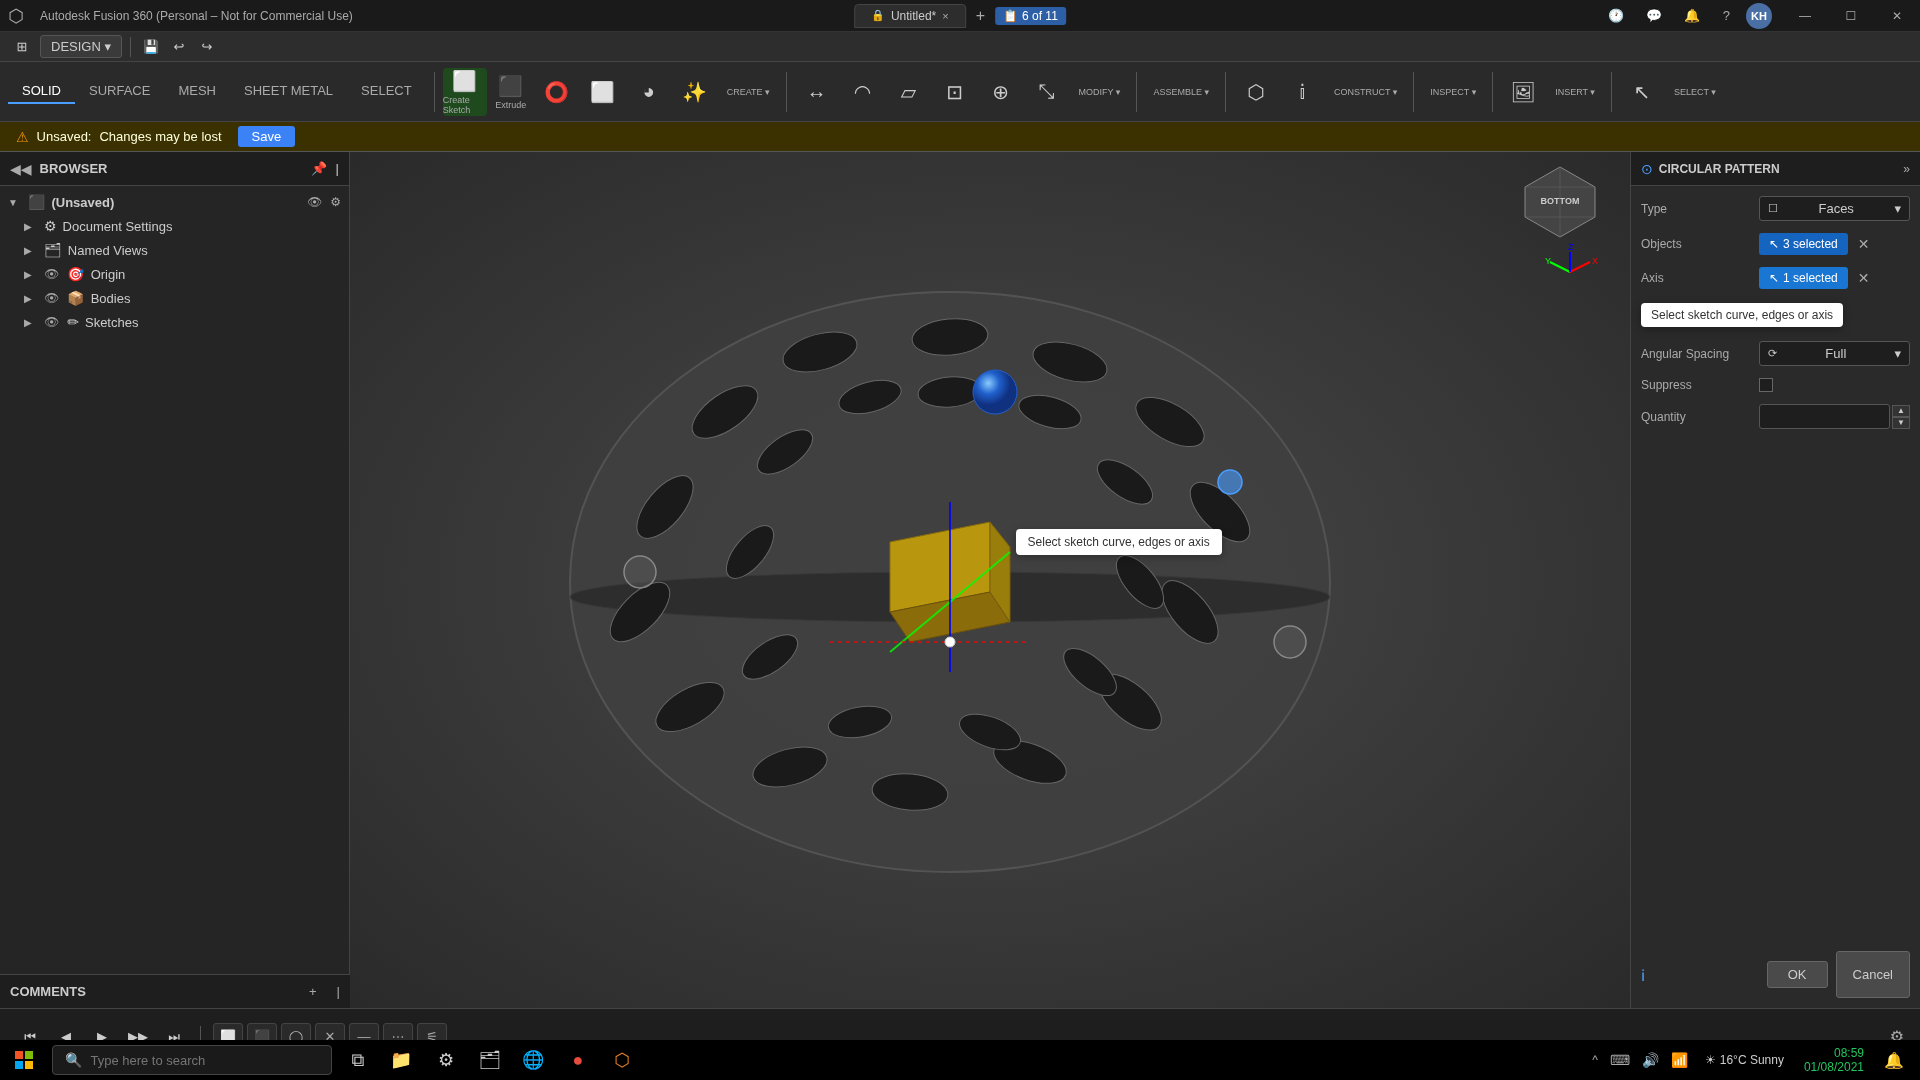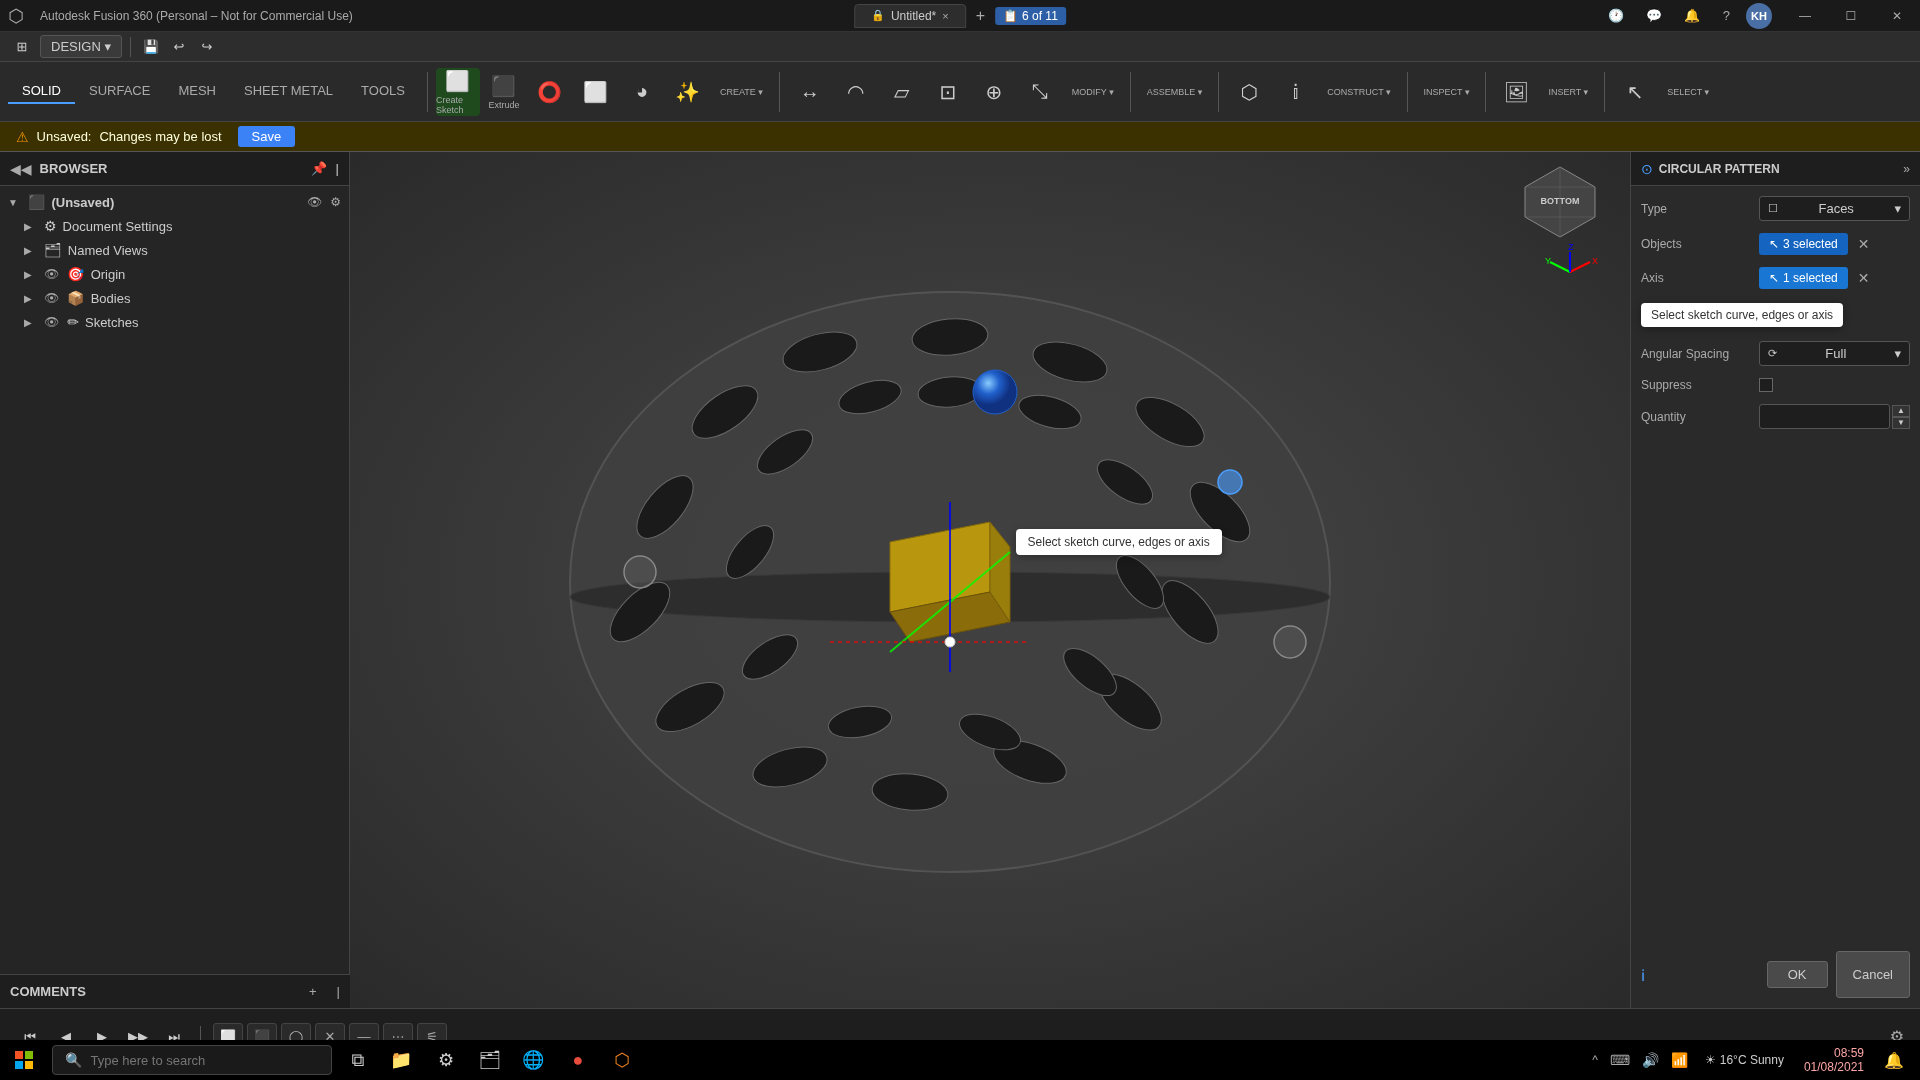--- a/index.html
+++ b/index.html
@@ -253,21 +253,21 @@
     }
     #taskbar .search-bar input {
       background: none; border: none; color: #ccc; font-size: 13px;
       outline: none; flex: 1;
     }
     #taskbar .search-icon { color: #aaa; font-size: 14px; }
     .task-icon { width: 44px; height: 40px; display: flex; align-items: center; justify-content: center; cursor: pointer; }
     .task-icon img, .task-icon span { font-size: 18px; }
     .taskbar-right { display: flex; align-items: center; margin-left: auto; gap: 4px; padding-right: 8px; }
     .taskbar-right .weather { display: flex; align-items: center; gap: 4px; font-size: 12px; color: #ccc; padding: 0 8px; }
-    .taskbar-right .clock { font-size: 12px; color: #fca5a5; text-align: right; padding: 0 8px; }
+    .taskbar-right .clock { font-size: 12px; color: #22c55e; text-align: right; padding: 0 8px; }
     .taskbar-right .notif-btn { width: 36px; height: 40px; display: flex; align-items: center; justify-content: center; cursor: pointer; color: #ccc; font-size: 16px; }
   </style>
 </head>
 <body>
 
 <div id="titlebar">
   <div class="win-icon">⬡</div>
   <div class="app-title">Autodesk Fusion 360 (Personal – Not for Commercial Use)</div>
   <div class="tab-area">
     <span class="tab">
@@ -305,21 +305,21 @@
   <div class="hist-btn">↩</div>
   <div class="hist-btn">↪</div>
 </div>
 
 <div id="toolbar">
   <div class="toolbar-tabs">
     <div class="toolbar-tab active">SOLID</div>
     <div class="toolbar-tab">SURFACE</div>
     <div class="toolbar-tab">MESH</div>
     <div class="toolbar-tab">SHEET METAL</div>
-    <div class="toolbar-tab">TOOLS</div>
+    <div class="toolbar-tab">SELECT</div>
   </div>
   <div class="toolbar-sep"></div>
 
   <div class="tool-group">
     <div class="tool-btn" style="background:#1e4a1e;">
       <span class="icon">⬜</span>
       <span class="label">Create Sketch</span>
     </div>
     <div class="tool-btn">
       <span class="icon">⬛</span>

